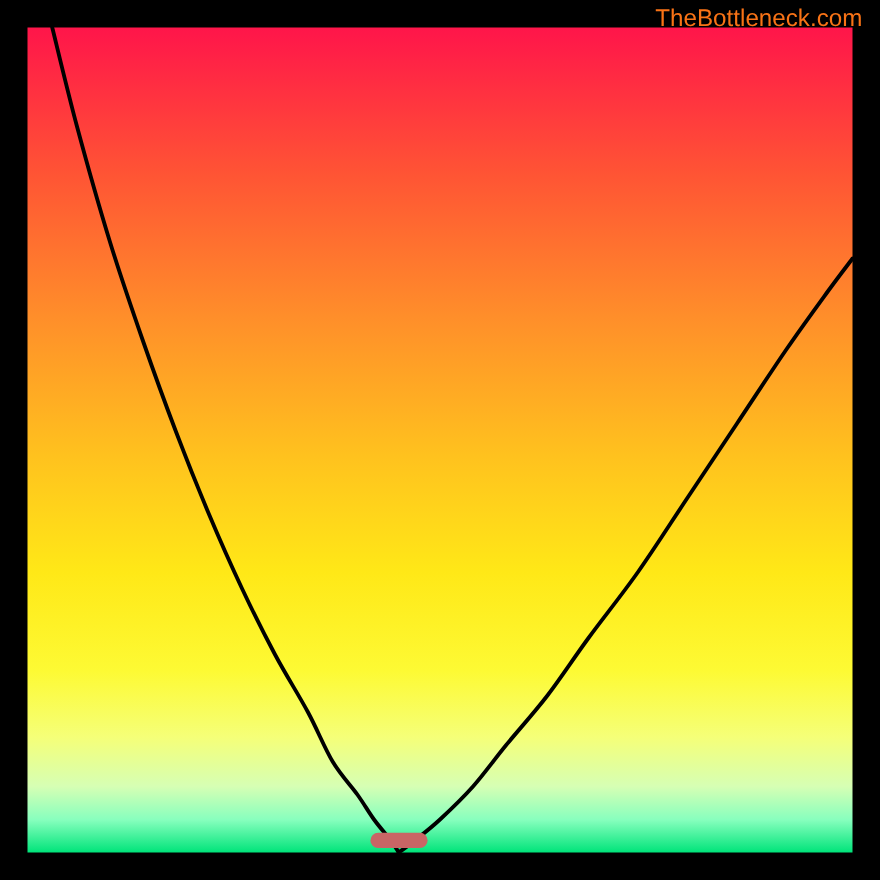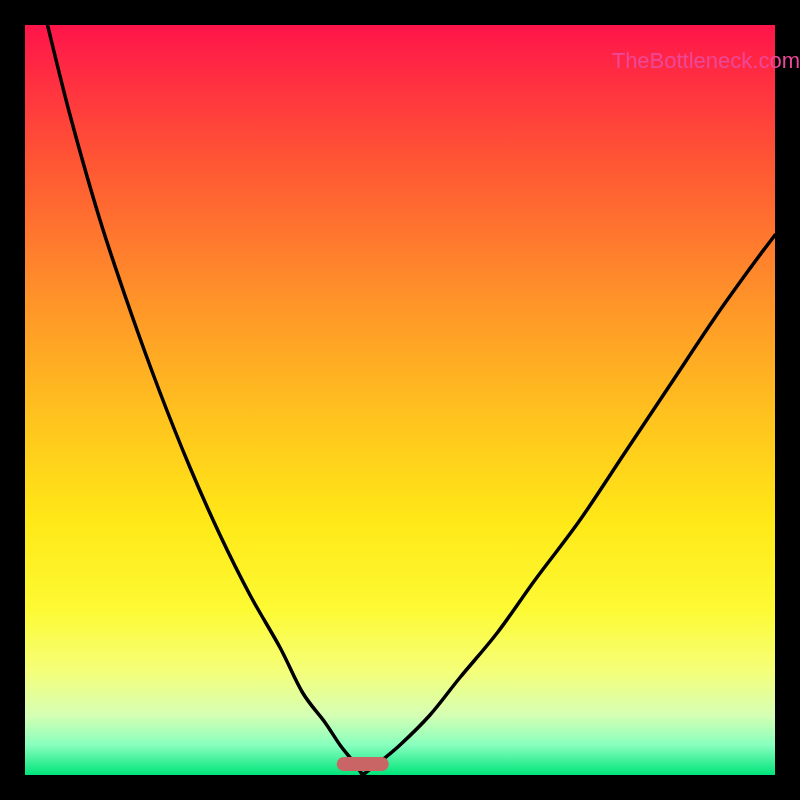--- a/index.html
+++ b/index.html
@@ -25,26 +25,25 @@
       #ffe817 66%,
       #fdfa34 78%,
       #f5ff78 86%,
       #d6ffb4 92%,
       #88ffbe 96%,
       #00e47a 100%);
   }
   .watermark {
     position: absolute;
     top: 4px;
-    right: 0;
-    color: #ec4899;
+    right: 16px;
+    color: #f97316;
     font-size: 22px;
     font-weight: 500;
     user-select: none;
-    margin-top: 44px;
   }
   svg.curves {
     position: absolute;
     left: 0;
     top: 0;
     width: 750px;
     height: 750px;
     overflow: visible;
   }
   .marker {

